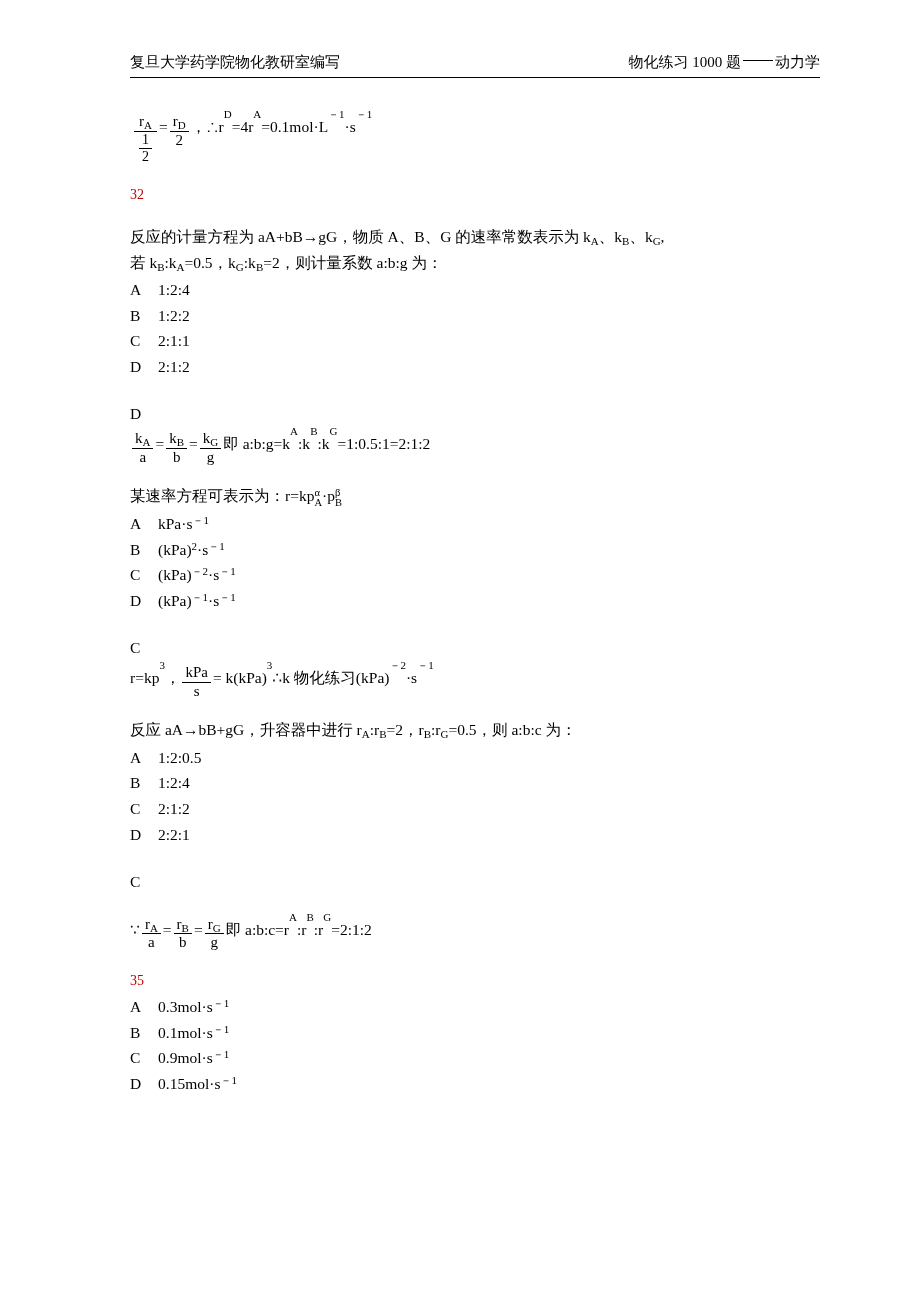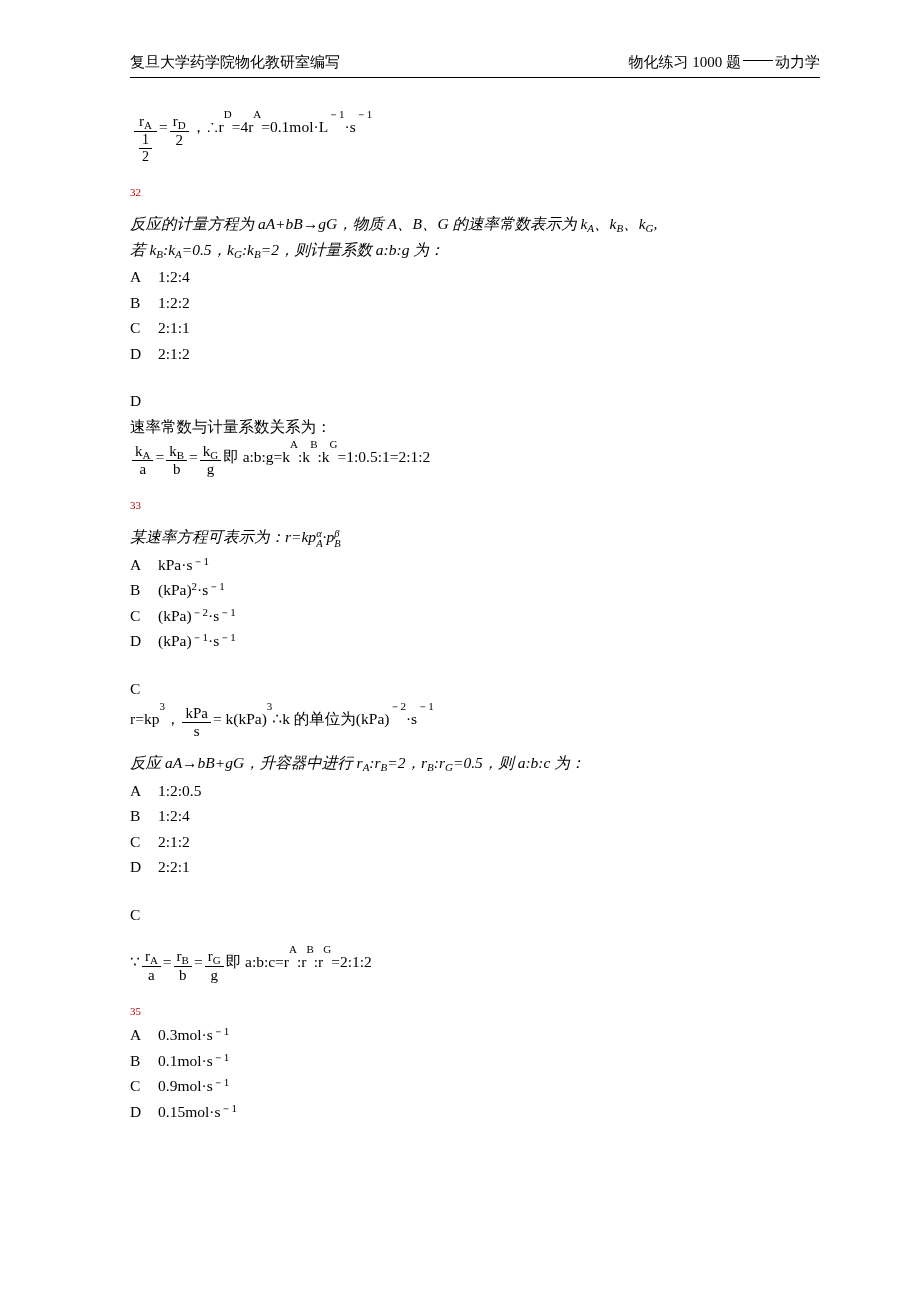--- a/index.html
+++ b/index.html
@@ -30,26 +30,25 @@
     display: inline-block;
     width: 30px;
     border-top: 0.7px solid #000;
     vertical-align: middle;
     margin: 0 2px;
     position: relative;
     top: -3px;
   }
   .qnum {
     color: #c00000;
-    font-size: 11px;
+    font-size: 14px;
     margin-top: 18px;
   }
   .block {
-    margin-top: 10px;
-    font-style: italic;
+    margin-top: 18px;
   }
   .options {
     margin-top: 2px;
   }
   .options .opt {
     display: flex;
   }
   .options .opt .letter {
     width: 28px;
     flex: 0 0 28px;
@@ -156,21 +155,20 @@
     <div class="opt">
         <span class="letter">C</span>
         <span>2:1:1</span>
       </div>
     <div class="opt">
         <span class="letter">D</span>
         <span>2:1:2</span>
       </div>
   </div>
   <div class="answer">D</div>
-  <div>速率常数与计量系数关系为：</div>
   <div class="eq-line">
     <span class="frac">
         <span class="num"><span>k</span><sub>A</sub></span>
         <span class="bar"></span>
         <span class="den">a</span>
       </span>
     <span>=</span>
     <span class="frac">
         <span class="num"><span>k</span><sub>B</sub></span>
         <span class="bar"></span>
@@ -184,21 +182,20 @@
       </span>
     <span> 即 a:b:g=k</span>
       <sub>A</sub>
       <span>:k</span>
       <sub>B</sub>
       <span>:k</span>
       <sub>G</sub>
       <span>=1:0.5:1=2:1:2</span>
   </div>
 
-  <div class="qnum">33</div>
   <div class="block">
     <span>某速率方程可表示为：r=kp</span><span class="subsup">
         <span class="s">α</span>
         <span class="s">A</span>
       </span><span>·p</span><span class="subsup">
         <span class="s">β</span>
         <span class="s">B</span>
       </span>
   </div>
   <div class="options">
@@ -224,21 +221,21 @@
     <span>r=kp</span>
       <sup>3</sup>
       <span>，</span>
     <span class="frac">
         <span class="num">kPa</span>
         <span class="bar"></span>
         <span class="den">s</span>
       </span>
     <span> = k(kPa)</span>
       <sup>3</sup>
-    <span> ∴k 的单位为(kPa)</span>
+    <span> ∴k 物化练习(kPa)</span>
       <sup>－2</sup>
       <span>·s</span>
       <sup>－1</sup>
   </div>
 
   <div class="block">
     <span>反应 aA→bB+gG，升容器中进行 r</span><sub>A</sub><span>:r</span><sub>B</sub><span>=2，r</span><sub>B</sub><span>:r</span><sub>G</sub><span>=0.5，则 a:b:c 为：</span>
   </div>
   <div class="options">
     <div class="opt">

